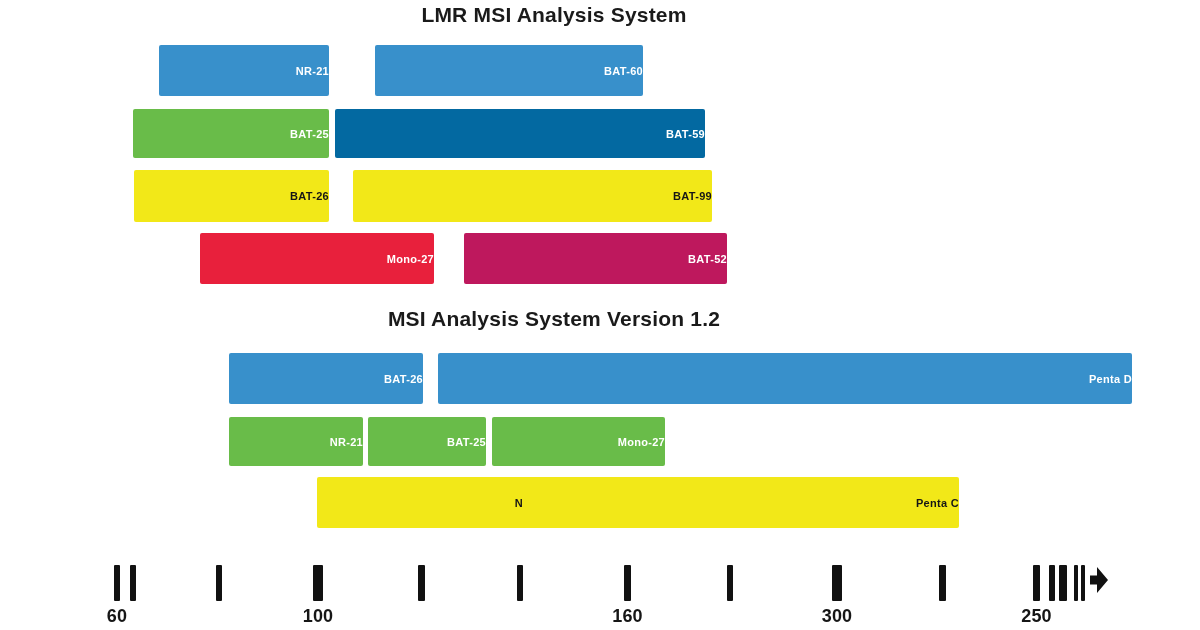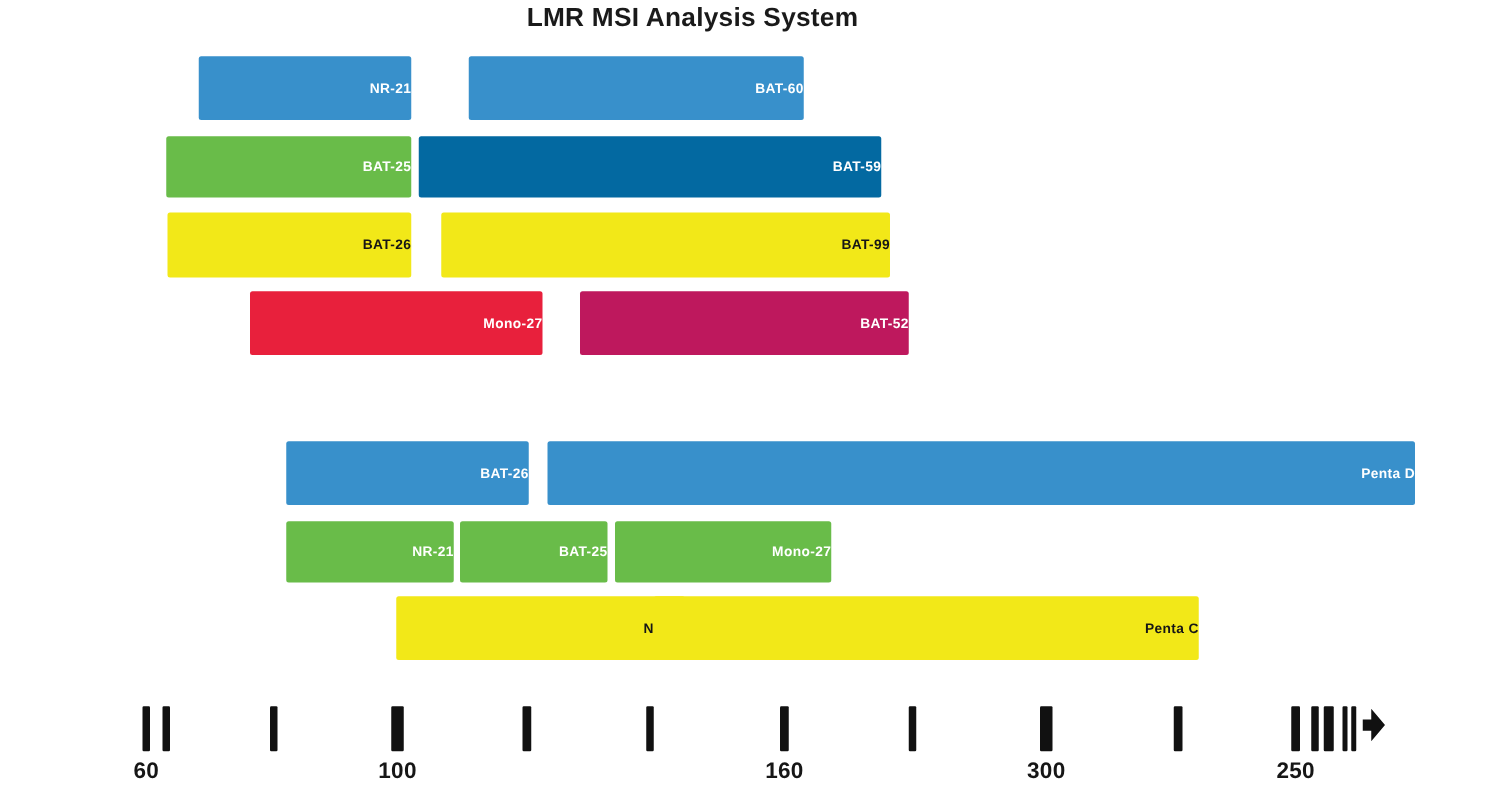--- a/index.html
+++ b/index.html
@@ -62,20 +62,21 @@
         <span>BAT-99</span>
       </div>
       <div class="bar" style="left: 200px; top: 233px; width: 234px; height: 51px; background: rgb(232, 32, 60); color: rgb(255, 255, 255);">
         <span>Mono-27</span>
       </div>
       <div class="bar" style="left: 464px; top: 233px; width: 263px; height: 51px; background: #be185d; color: rgb(255, 255, 255);">
         <span>BAT-52</span>
       </div>
     </div>
 
+  <div class="title" id="title-2" style="top: 306px;">MSI Analysis System Version 1.2</div>
   <div id="panel-2">
       <div class="bar" style="left: 229px; top: 353px; width: 194px; height: 51px; background: rgb(56, 144, 203); color: rgb(255, 255, 255);">
         <span>BAT-26</span>
       </div>
       <div class="bar" style="left: 438px; top: 353px; width: 694px; height: 51px; background: rgb(56, 144, 203); color: rgb(255, 255, 255);">
         <span>Penta D</span>
       </div>
       <div class="bar" style="left: 229px; top: 417px; width: 134px; height: 49px; background: rgb(105, 188, 73); color: rgb(255, 255, 255);">
         <span>NR-21</span>
       </div>

